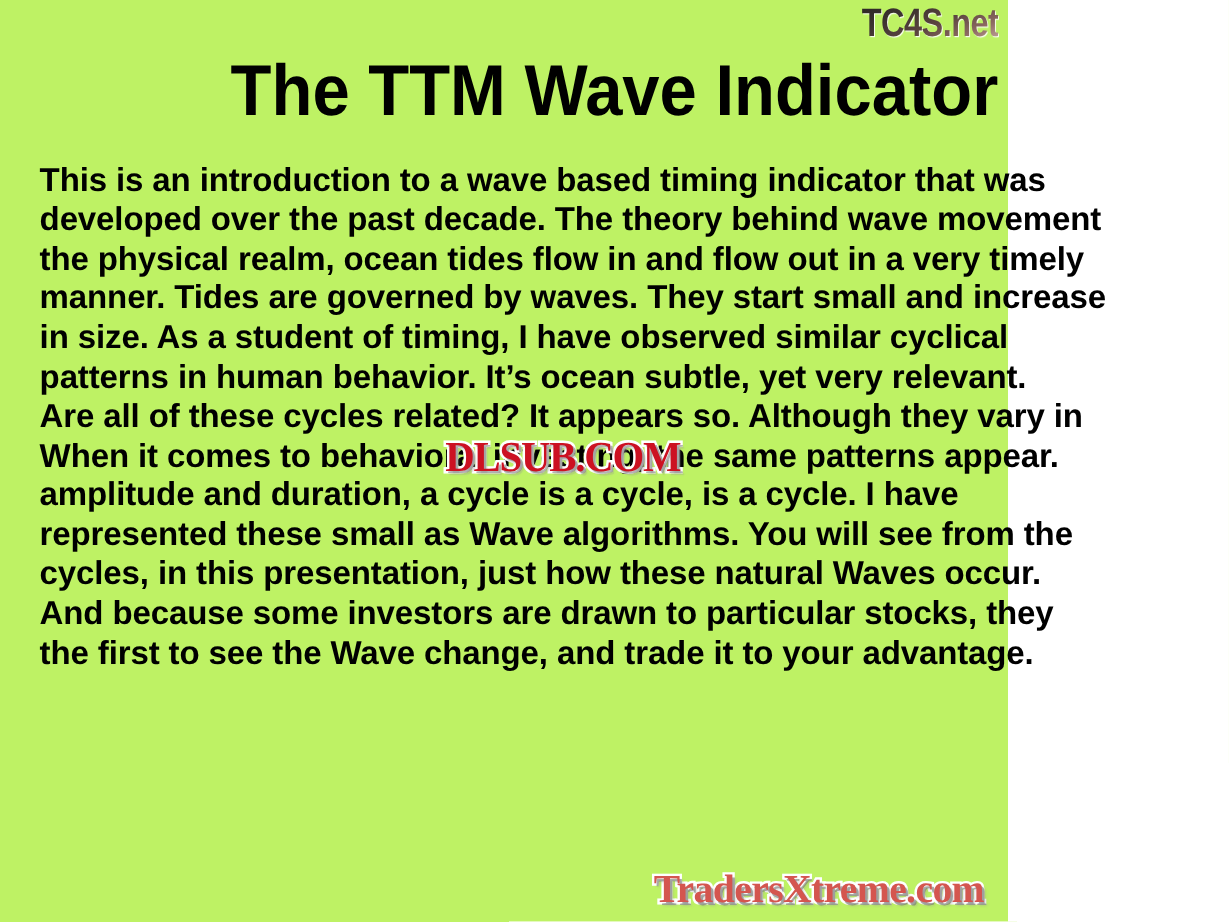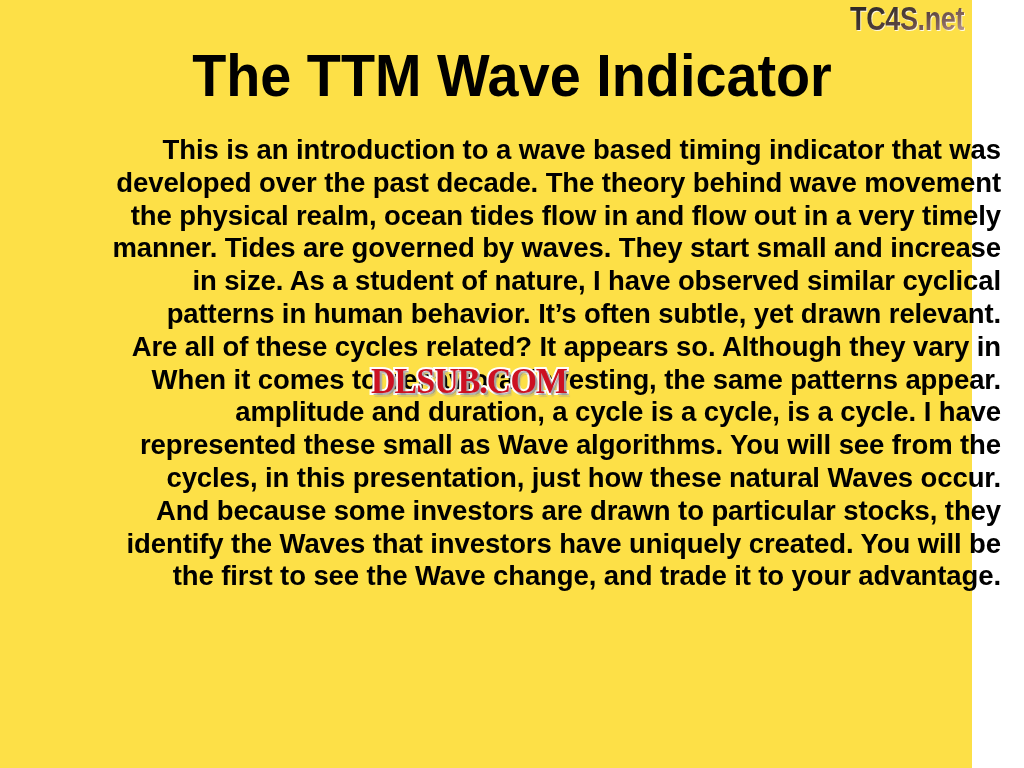--- a/index.html
+++ b/index.html
@@ -12,23 +12,23 @@
     width: 1024px;
     height: 768px;
     overflow: hidden;
     font-family: "Liberation Sans", sans-serif;
     position: relative;
   }
   #slide {
     position: absolute;
     left: 0;
     top: 0;
-    width: 972px;
+    width: 840px;
     height: 768px;
-    background: #fde047;
+    background: #bef264;
   }
 
   
   #tc4s-logo {
     position: absolute;
     right: 8px;
     top: 2px;
     font-family: "Liberation Sans Narrow", "Liberation Sans", sans-serif;
     font-weight: bold;
     font-size: 33px;
@@ -72,21 +72,20 @@
     width: 968px;
     font-family: "Liberation Sans Narrow", "Liberation Sans", sans-serif;
     font-weight: bold;
     font-size: 27.5px;
     line-height: 32.8px;
     color: #000000;
     letter-spacing: -0.1px;
   }
   #body-copy .para {
     margin: 0;
-    text-align: right;
   }
   #body-copy .line {
     display: block;
     white-space: nowrap;
   }
 
   
   #dlsub-watermark {
     position: absolute;
     left: 371px;
@@ -134,31 +133,31 @@
   <div id="tc4s-logo">TC4S.net</div>
 
   <div id="title">The TTM Wave Indicator</div>
 
   <div id="body-copy">
     <p class="para">
       <span class="line">This is an introduction to a wave based timing indicator that was</span>
       <span class="line">developed over the past decade. The theory behind wave movement</span>
       <span class="line">the physical realm, ocean tides flow in and flow out in a very timely</span>
       <span class="line">manner. Tides are governed by waves. They start small and increase</span>
-      <span class="line">in size. As a student of nature, I have observed similar cyclical</span>
-      <span class="line">patterns in human behavior. It’s often subtle, yet drawn relevant.</span>
+      <span class="line">in size. As a student of timing, I have observed similar cyclical</span>
+      <span class="line">patterns in human behavior. It’s ocean subtle, yet very relevant.</span>
       <span class="line">Are all of these cycles related? It appears so. Although they vary in</span>
       <span class="line">When it comes to behavioral investing, the same patterns appear.</span>
       <span class="line">amplitude and duration, a cycle is a cycle, is a cycle. I have</span>
       <span class="line">represented these small as Wave algorithms. You will see from the</span>
       <span class="line">cycles, in this presentation, just how these natural Waves occur.</span>
       <span class="line">And because some investors are drawn to particular stocks, they</span>
     </p>
     <p class="para">
-      <span class="line">identify the Waves that investors have uniquely created. You will be</span>
       <span class="line">the first to see the Wave change, and trade it to your advantage.</span>
     </p>
   </div>
 
   <div id="dlsub-watermark">DLSUB.COM</div>
 
+  <div id="tx-watermark">TradersXtreme.com</div>
 
 </div>
 
 </body></html>

